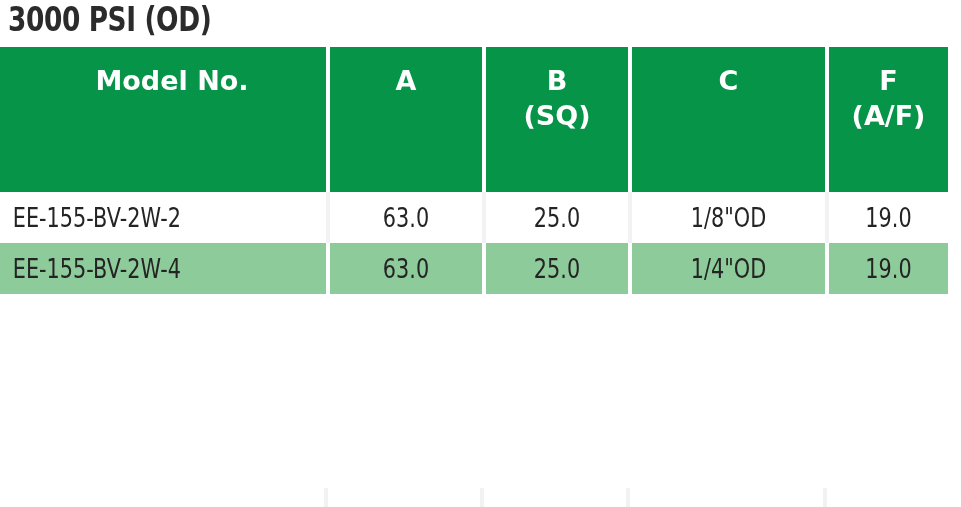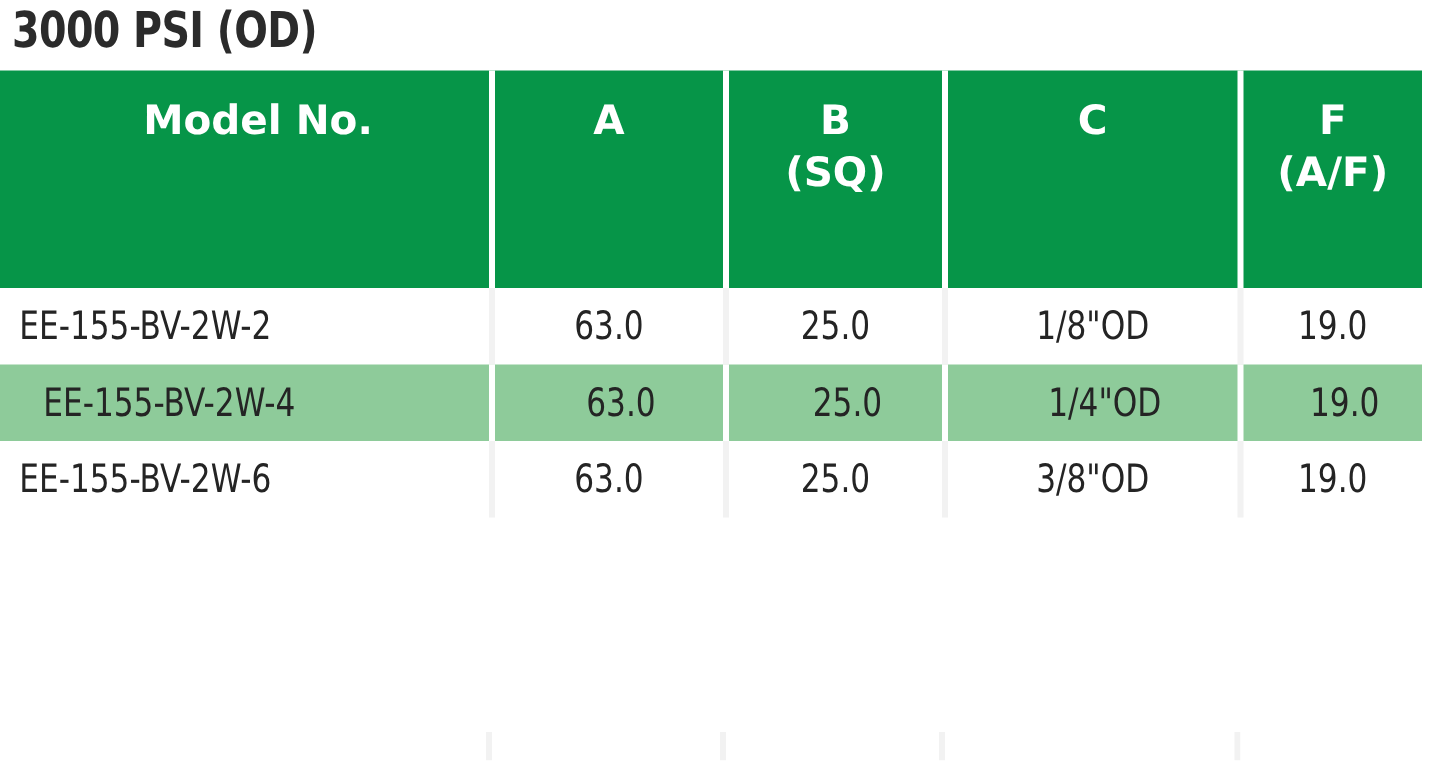--- a/index.html
+++ b/index.html
@@ -97,21 +97,20 @@
     font-size: 26px;
     color: #242424;
     vertical-align: middle;
     margin-left: 46px;
   }
   tbody td.last { border-right: none; }
 
   tbody tr.alt td {
     background: #8ecb9a;
     border-right-color: #ffffff;
-    padding-left: 16px;
   }
 
   .cell {
     display: block;
     transform: scaleX(0.80);
     white-space: nowrap;
   }
   td.model .cell {
     text-align: left;
     padding-left: 16px;
@@ -213,37 +212,20 @@
           <td class="num">
             <span class="cell">25.0</span>
           </td>
           <td class="num">
             <span class="cell">1/4"OD</span>
           </td>
           <td class="num last">
             <span class="cell">19.0</span>
           </td>
         </tr>
-        <tr>
-          <td class="model">
-            <span class="cell">EE-155-BV-2W-6</span>
-          </td>
-          <td class="num">
-            <span class="cell">63.0</span>
-          </td>
-          <td class="num">
-            <span class="cell">25.0</span>
-          </td>
-          <td class="num">
-            <span class="cell">3/8"OD</span>
-          </td>
-          <td class="num last">
-            <span class="cell">19.0</span>
-          </td>
-        </tr>
       </tbody>
   </table>
 
   <div class="tail">
     <div class="seg" style="left:0px;width:328px;"></div>
     <div class="seg" style="left:328px;width:156px;"></div>
     <div class="seg" style="left:484px;width:146px;"></div>
     <div class="seg" style="left:630px;width:197px;"></div>
     <div class="seg" style="left:827px;width:121px;border-right:none;"></div>
   </div>

